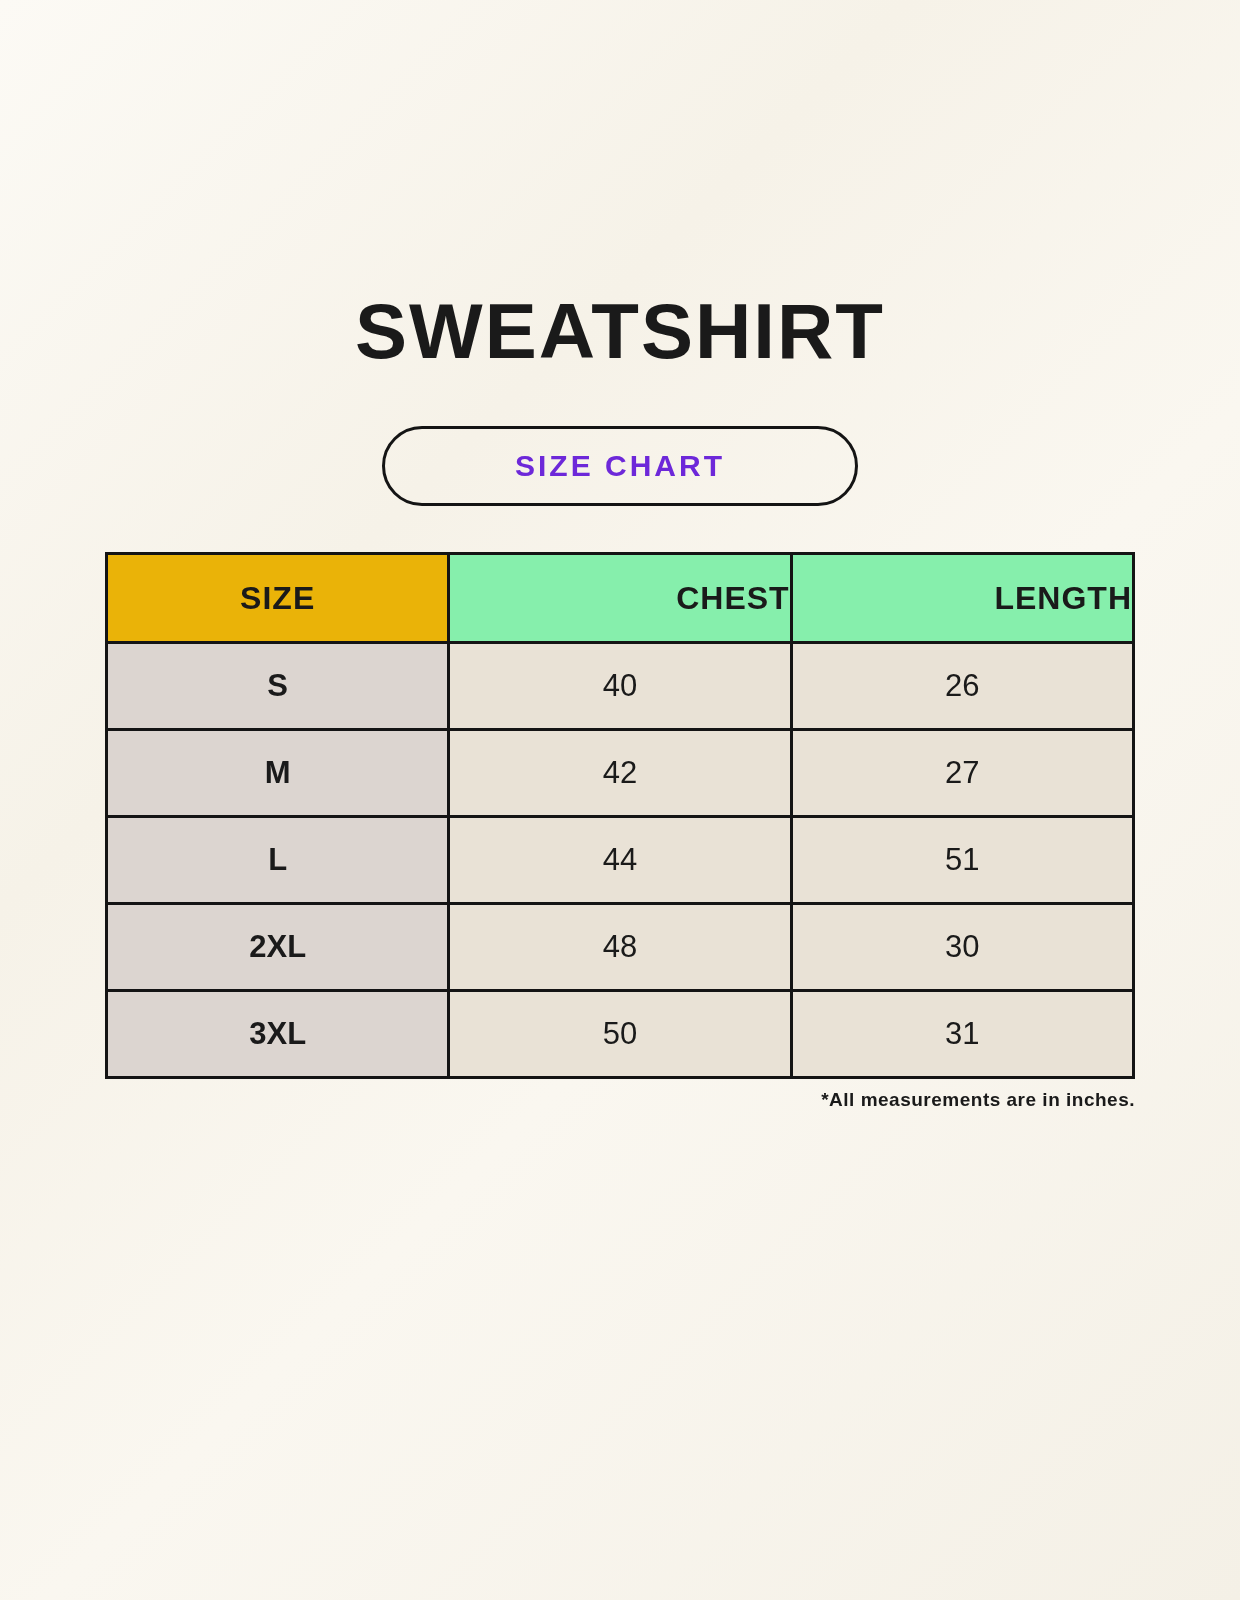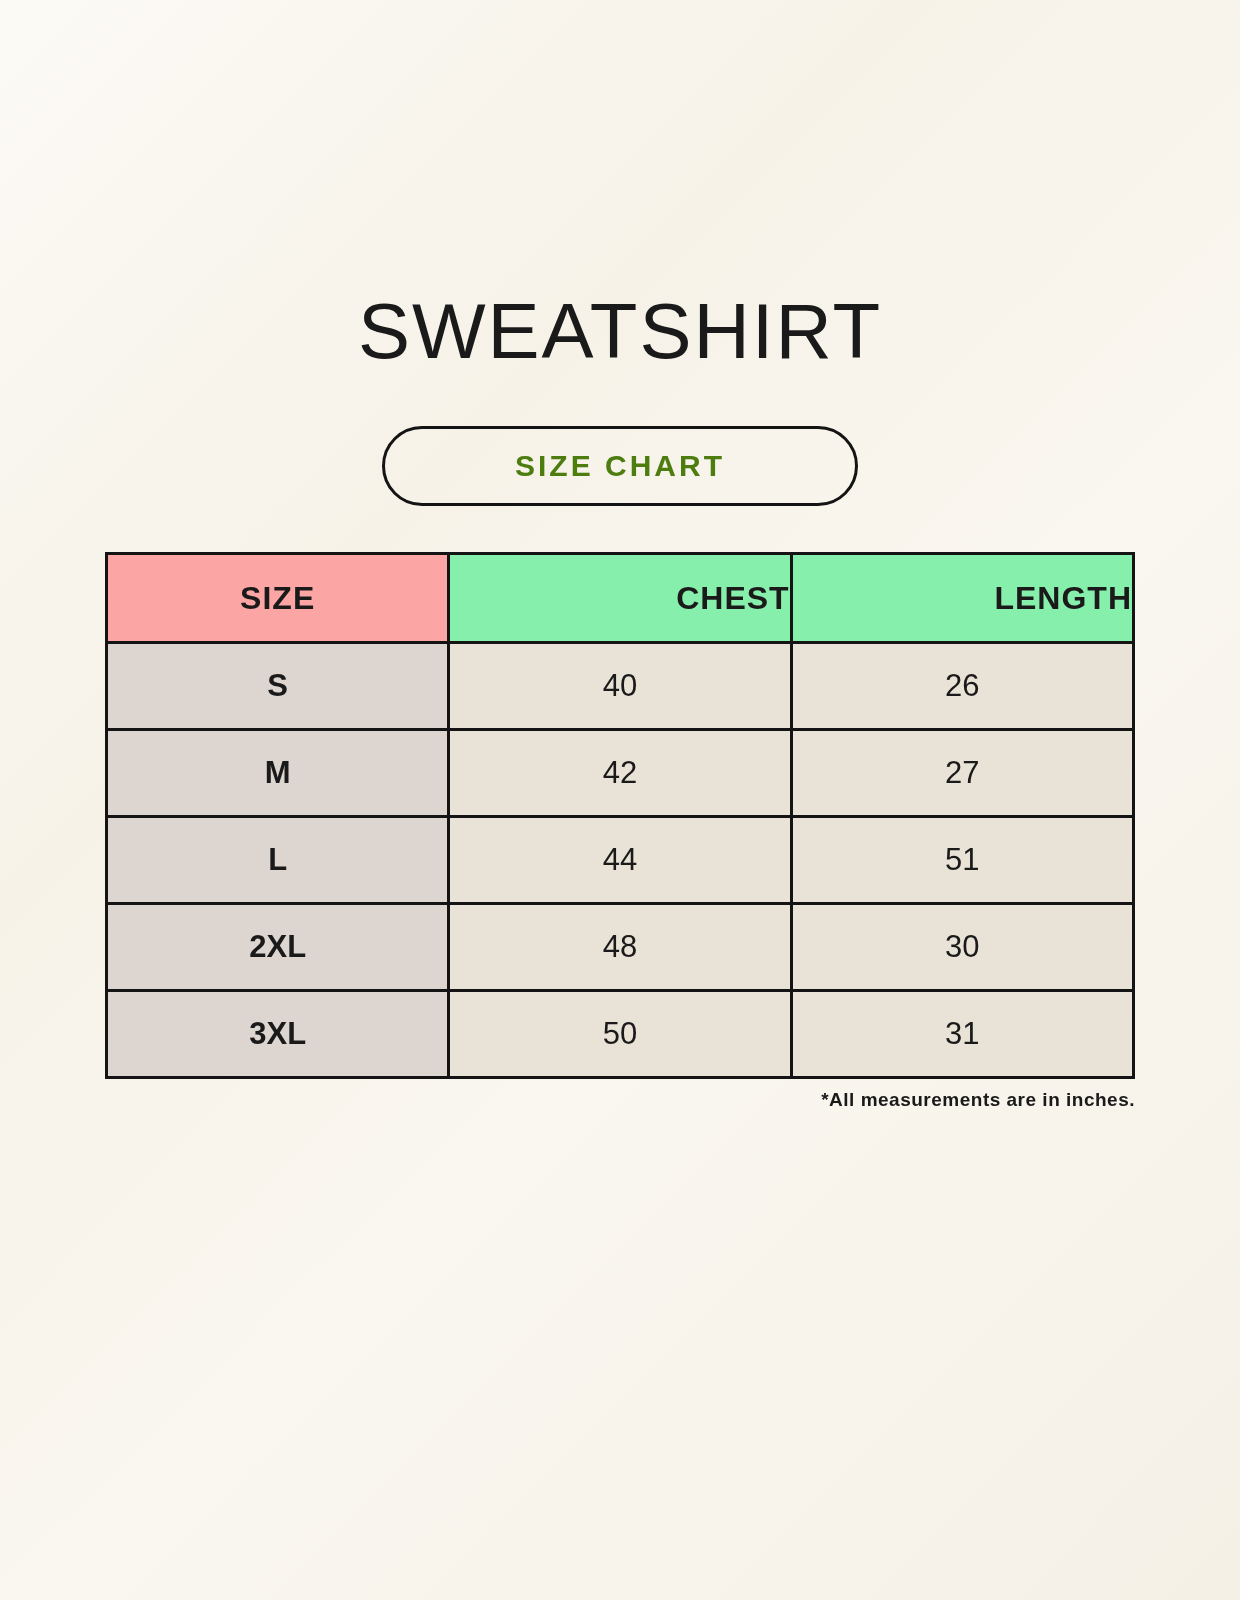--- a/index.html
+++ b/index.html
@@ -14,21 +14,21 @@
     background-color: #f7f3ea;
     background-image:
       linear-gradient(135deg, #fcfaf5 0%, #f6f2e8 32%, #faf7f0 58%, #f4f0e6 100%),
       linear-gradient(115deg, rgba(255,255,255,0.5) 0%, rgba(255,255,255,0) 45%);
     overflow: hidden;
   }
   .page-title {
     padding-top: 292px;
     text-align: center;
     font-size: 78px;
-    font-weight: normal;
+    font-weight: bold;
     letter-spacing: 2px;
     line-height: 1;
     margin: 0;
   }
   .pill-wrap {
     text-align: center;
     margin-top: 56px;
   }
   .size-chart-pill {
     display: inline-block;
@@ -36,42 +36,42 @@
     width: 476px;
     height: 80px;
     line-height: 74px;
     border: 3px solid #141414;
     border-radius: 44px;
     background: transparent;
     font-family: "Liberation Sans", sans-serif;
     font-size: 30px;
     font-weight: bold;
     letter-spacing: 3px;
-    color: #4d7c0f;
+    color: #6d28d9;
     text-align: center;
   }
   table.size-table {
     width: 1030px;
     margin: 46px auto 0 auto;
     border-collapse: collapse;
     table-layout: fixed;
   }
   .size-table th, .size-table td {
     border: 3px solid #141414;
     text-align: center;
     vertical-align: middle;
     padding: 0;
   }
   .size-table thead th {
     height: 86px;
     font-size: 32px;
     font-weight: bold;
     letter-spacing: 1px;
   }
-  .size-table thead th.col-size { background: #fca5a5; }
+  .size-table thead th.col-size { background: #eab308; }
   .size-table thead th.col-measure { background: #86efac; text-align: right; }
   .size-table tbody td {
     height: 84px;
     font-size: 31px;
   }
   .size-table tbody td.size-cell {
     background: #dcd5d0;
     font-weight: bold;
   }
   .size-table tbody td.value-cell {

